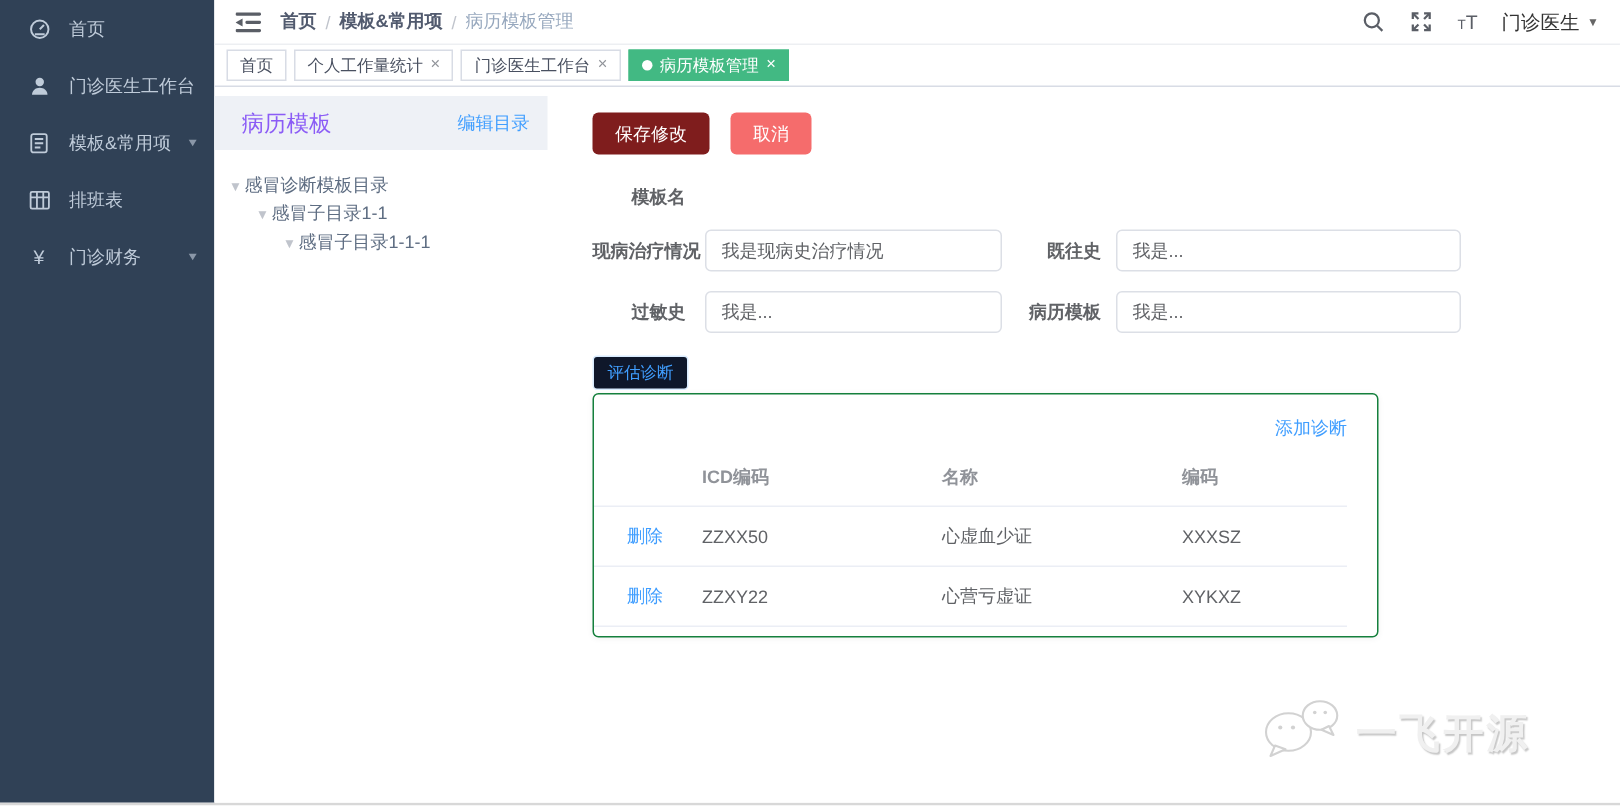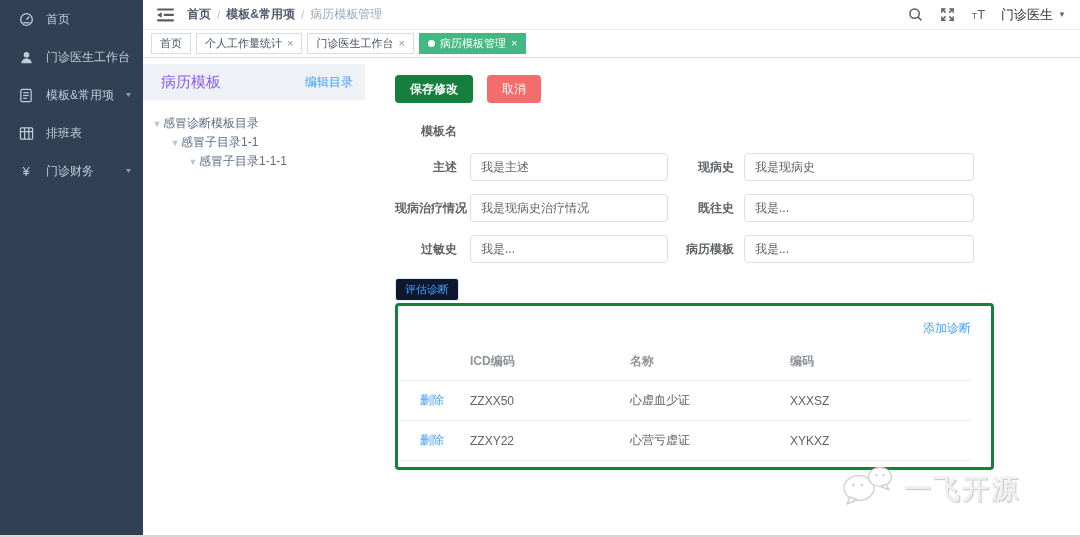--- a/index.html
+++ b/index.html
@@ -51,32 +51,32 @@
   .tree-node.lv0 { padding-left:8px; }
   .tree-node.lv1 { padding-left:26px; }
   .tree-node.lv2 { padding-left:44px; }
   .tree-node.lv3 { padding-left:56px; }
   .tree-node.selected { background:#f0f2f5; height:20px; }
 
   
   .form-area { flex:1; padding:17px 0 0 30px; position:relative; }
   .btn-row { display:flex; gap:14px; margin-bottom:20px; }
   .btn { height:28px; border:none; border-radius:4px; color:#fff; font-size:12px; padding:0 15px; cursor:pointer; font-family:inherit; }
-  .btn.primary { background:#15803d;font-weight:bold; }
+  .btn.primary { background:#7f1d1d; }
   .btn.danger { background:#f56c6c; }
   .frm-row { display:flex; align-items:center; margin-bottom:13px; }
   .flabel { width:62px; text-align:right; margin-right:13px; font-weight:bold; color:#606266; font-size:12px; flex:0 0 62px; white-space:nowrap; }
   .flabel.l2 { width:56px; flex:0 0 56px; margin-left:10px; margin-right:10px; }
   .finput { height:28px; border:1px solid #dcdfe6; border-radius:4px; padding:0 10px; font-size:12px; color:#606266; font-family:inherit; outline:none; background:#fff; }
   .w-wide { width:277px; }
   .w-c1 { width:198px; }
   .w-c2 { width:230px; }
 
   .diag-tag { display:inline-block; background:#0f172a; border:1px solid #d9ecff; color:#409eff; font-size:11px; border-radius:3px; padding:3px 9px; margin-top:2px; }
-  .diag-card { width:599px; border:3px solid #15803d; border-radius:4px; margin-top:2px; background:#fff; box-shadow:0 1px 4px rgba(0,0,0,.05); padding:10px 20px 6px 0; }
+  .diag-card { width:524px; border:1px solid #15803d; border-radius:4px; margin-top:2px; background:#fff; box-shadow:0 1px 4px rgba(0,0,0,.05); padding:10px 20px 6px 0; }
   .add-link-row { text-align:right; padding:4px 0 8px; }
   .add-link { color:#409eff; font-size:12px; cursor:pointer; }
   .diag-table { width:100%; border-collapse:collapse; font-size:12px; }
   .diag-table th { text-align:left; color:#909399; font-weight:bold; padding:8px 0 10px; border-bottom:1px solid #ebeef5; }
   .diag-table td { padding:11px 0; border-bottom:1px solid #ebeef5; color:#606266; }
   .col-act { width:72px; padding-left:22px !important; }
   .col-icd { width:160px; }
   .col-name { width:160px; }
   .del-link { color:#409eff; cursor:pointer;text-align:center; }
 
@@ -229,26 +229,20 @@
       <div class="form-area">
         <div class="btn-row">
           <button class="btn primary">保存修改</button>
           <button class="btn danger">取消</button>
         </div>
 
         <div class="frm-row">
           <span class="flabel">模板名</span>
         </div>
 
-        <div class="frm-row">
-          <span class="flabel">主述</span>
-          <input class="finput w-c1" value="我是主述" style="">
-          <span class="flabel l2">现病史</span>
-          <input class="finput w-c2" value="我是现病史" style="">
-        </div>
 
         <div class="frm-row">
           <span class="flabel">现病治疗情况</span>
           <input class="finput w-c1" value="我是现病史治疗情况" style="">
           <span class="flabel l2">既往史</span>
           <input class="finput w-c2" value="我是..." style="">
         </div>
 
         <div class="frm-row">
           <span class="flabel">过敏史</span>

